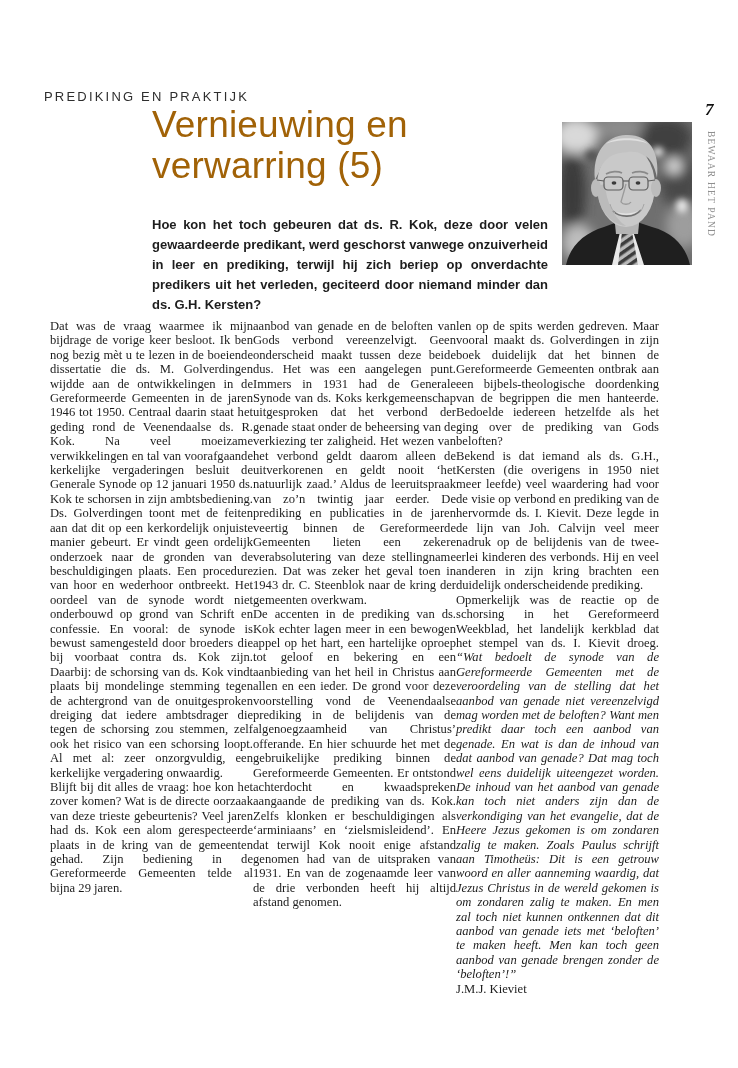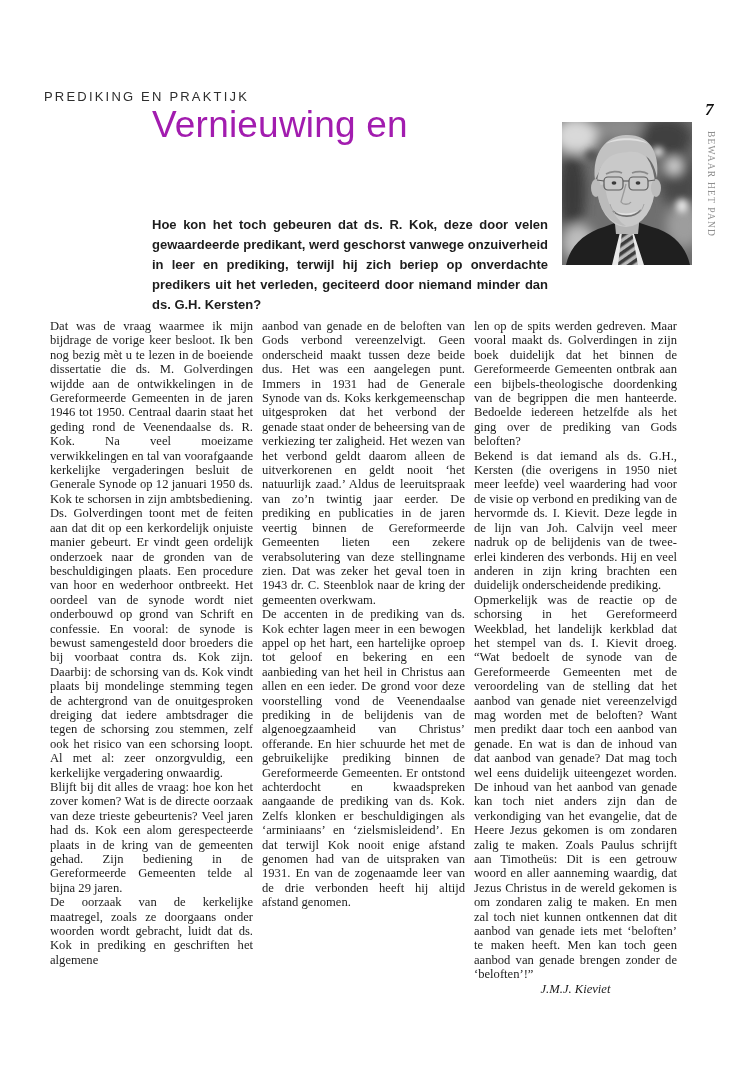--- a/index.html
+++ b/index.html
@@ -26,65 +26,66 @@
   .vertical-title{
     position:absolute;left:706px;top:131px;
     writing-mode:vertical-rl;text-orientation:mixed;
     font-family:"Liberation Serif", serif;
     font-size:9.5px;letter-spacing:1.2px;color:#8f8f8f;
     white-space:nowrap;
   }
   .headline{
     position:absolute;left:152px;top:104px;
     font-family:"Liberation Sans", sans-serif;
-    font-size:37px;line-height:41px;color:#a21caf;
+    font-size:37px;line-height:41px;color:#a16207;
     letter-spacing:0.2px;
   }
   .intro{
     position:absolute;left:152px;top:203px;width:396px;
     font-family:"Liberation Sans", sans-serif;
     font-weight:bold;font-size:13px;line-height:20px;
     text-align:justify;color:#1d1d1d;margin-top:12px;
   }
   .photo{
     position:absolute;left:562px;top:122px;width:130px;height:143px;
     overflow:hidden;
   }
   .photo svg{display:block;}
   .body-columns{
     position:absolute;left:50px;top:319px;width:640px;
-    display:flex;gap:9px;
+    display:flex;gap:0;
   }
   .col{
     flex:0 0 203px;width:203px;
     font-family:"Liberation Serif", serif;
     font-size:12.6px;line-height:14.4px;
     text-align:justify;color:#1c1c1c;
   }
   .col p{margin:0;}
   .col p.gap{}
-  .quote{}
+  .quote{font-style:italic;}
   .signature{
     margin-top:15px;
-    text-align:center;font-style:italic;
+    text-align:left;
   }
 </style>
 </head>
 <body>
 
 <div class="page">
 
   <div class="kicker">PREDIKING EN PRAKTIJK</div>
 
   <div class="pagenum">7</div>
 
   <div class="vertical-title">BEWAAR HET PAND</div>
 
   <div class="headline">
     <div>Vernieuwing en</div>
+    <div>verwarring (5)</div>
   </div>
 
   <div class="intro">Hoe kon het toch gebeuren dat ds. R. Kok, deze door velen gewaardeerde predikant, werd geschorst vanwege onzuiverheid in leer en prediking, terwijl hij zich beriep op onverdachte predikers uit het verleden, geciteerd door niemand minder dan ds. G.H. Kersten?</div>
 
   <div class="photo">
     <svg width="130" height="143" viewBox="0 0 130 143" xmlns="http://www.w3.org/2000/svg">
       <defs>
         <filter id="blur6">
             <feGaussianBlur stdDeviation="6"></feGaussianBlur>
           </filter>
@@ -150,21 +151,20 @@
 
       <path d="M48 82 C49 86 51 89 53 91" stroke="#a5a5a5" stroke-width="1" fill="none"></path>
       <path d="M82 82 C81 86 79 89 77 91" stroke="#a5a5a5" stroke-width="1" fill="none"></path>
     </svg>
   </div>
 
   <div class="body-columns">
     <div class="col">
       <p>Dat was de vraag waarmee ik mijn bijdrage de vorige keer besloot. Ik ben nog bezig mèt u te lezen in de boeiende dissertatie die ds. M. Golverdingen wijdde aan de ontwikkelingen in de Gereformeerde Gemeenten in de jaren 1946 tot 1950. Centraal daarin staat het geding rond de Veenendaalse ds. R. Kok. Na veel moeizame verwikkelingen en tal van voorafgaande kerkelijke vergaderingen besluit de Generale Synode op 12 januari 1950 ds. Kok te schorsen in zijn ambtsbediening. Ds. Golverdingen toont met de feiten aan dat dit op een kerkordelijk onjuiste manier gebeurt. Er vindt geen ordelijk onderzoek naar de gronden van de beschuldigingen plaats. Een procedure van hoor en wederhoor ontbreekt. Het oordeel van de synode wordt niet onderbouwd op grond van Schrift en confessie. En vooral: de synode is bewust samengesteld door broeders die bij voorbaat contra ds. Kok zijn. Daarbij: de schorsing van ds. Kok vindt plaats bij mondelinge stemming tegen de achtergrond van de onuitgesproken dreiging dat iedere ambtsdrager die tegen de schorsing zou stemmen, zelf ook het risico van een schorsing loopt. Al met al: zeer onzorgvuldig, een kerkelijke vergadering onwaardig.</p>
       <p>Blijft bij dit alles de vraag: hoe kon het zover komen? Wat is de directe oorzaak van deze trieste gebeurtenis? Veel jaren had ds. Kok een alom gerespecteerde plaats in de kring van de gemeenten gehad. Zijn bediening in de Gereformeerde Gemeenten telde al bijna 29 jaren.</p>
-      <p class="gap">De oorzaak van de kerkelijke maatregel, zoals ze doorgaans onder woorden wordt gebracht, luidt dat ds. Kok in prediking en geschriften het algemene</p>
     </div>
     <div class="col">
       <p>aanbod van genade en de beloften van Gods verbond vereenzelvigt. Geen onderscheid maakt tussen deze beide dus. Het was een aangelegen punt. Immers in 1931 had de Generale Synode van ds. Koks kerkgemeenschap uitgesproken dat het verbond der genade staat onder de beheersing van de verkiezing ter zaligheid. Het wezen van het verbond geldt daarom alleen de uitverkorenen en geldt nooit ‘het natuurlijk zaad.’ Aldus de leeruitspraak van zo’n twintig jaar eerder. De prediking en publicaties in de jaren veertig binnen de Gereformeerde Gemeenten lieten een zekere verabsolutering van deze stellingname zien. Dat was zeker het geval toen in 1943 dr. C. Steenblok naar de kring der gemeenten overkwam.</p>
       <p>De accenten in de prediking van ds. Kok echter lagen meer in een bewogen appel op het hart, een hartelijke oproep tot geloof en bekering en een aanbieding van het heil in Christus aan allen en een ieder. De grond voor deze voorstelling vond de Veenendaalse prediking in de belijdenis van de algenoegzaamheid van Christus’ offerande. En hier schuurde het met de gebruikelijke prediking binnen de Gereformeerde Gemeenten. Er ontstond achterdocht en kwaadspreken aangaande de prediking van ds. Kok. Zelfs klonken er beschuldigingen als ‘arminiaans’ en ‘zielsmisleidend’. En dat terwijl Kok nooit enige afstand genomen had van de uitspraken van 1931. En van de zogenaamde leer van de drie verbonden heeft hij altijd afstand genomen.</p>
     </div>
     <div class="col">
       <p>len op de spits werden gedreven. Maar vooral maakt ds. Golverdingen in zijn boek duidelijk dat het binnen de Gereformeerde Gemeenten ontbrak aan een bijbels-theologische doordenking van de begrippen die men hanteerde. Bedoelde iedereen hetzelfde als het ging over de prediking van Gods beloften?</p>
       <p class="gap">Bekend is dat iemand als ds. G.H., Kersten (die overigens in 1950 niet meer leefde) veel waardering had voor de visie op verbond en prediking van de hervormde ds. I. Kievit. Deze legde in de lijn van Joh. Calvijn veel meer nadruk op de belijdenis van de twee-erlei kinderen des verbonds. Hij en veel anderen in zijn kring brachten een duidelijk onderscheidende prediking.</p>
       <p><span>Opmerkelijk was de reactie op de schorsing in het Gereformeerd Weekblad, het landelijk kerkblad dat het stempel van ds. I. Kievit droeg. </span><span class="quote">“Wat bedoelt de synode van de Gereformeerde Gemeenten met de veroordeling van de stelling dat het aanbod van genade niet vereenzelvigd mag worden met de beloften? Want men predikt daar toch een aanbod van genade. En wat is dan de inhoud van dat aanbod van genade? Dat mag toch wel eens duidelijk uiteengezet worden. De inhoud van het aanbod van genade kan toch niet anders zijn dan de verkondiging van het evangelie, dat de Heere Jezus gekomen is om zondaren zalig te maken. Zoals Paulus schrijft aan Timotheüs: Dit is een getrouw woord en aller aanneming waardig, dat Jezus Christus in de wereld gekomen is om zondaren zalig te maken. En men zal toch niet kunnen ontkennen dat dit aanbod van genade iets met ‘beloften’ te maken heeft. Men kan toch geen aanbod van genade brengen zonder de ‘beloften’!”</span></p>
       <p class="signature">J.M.J. Kieviet</p>

